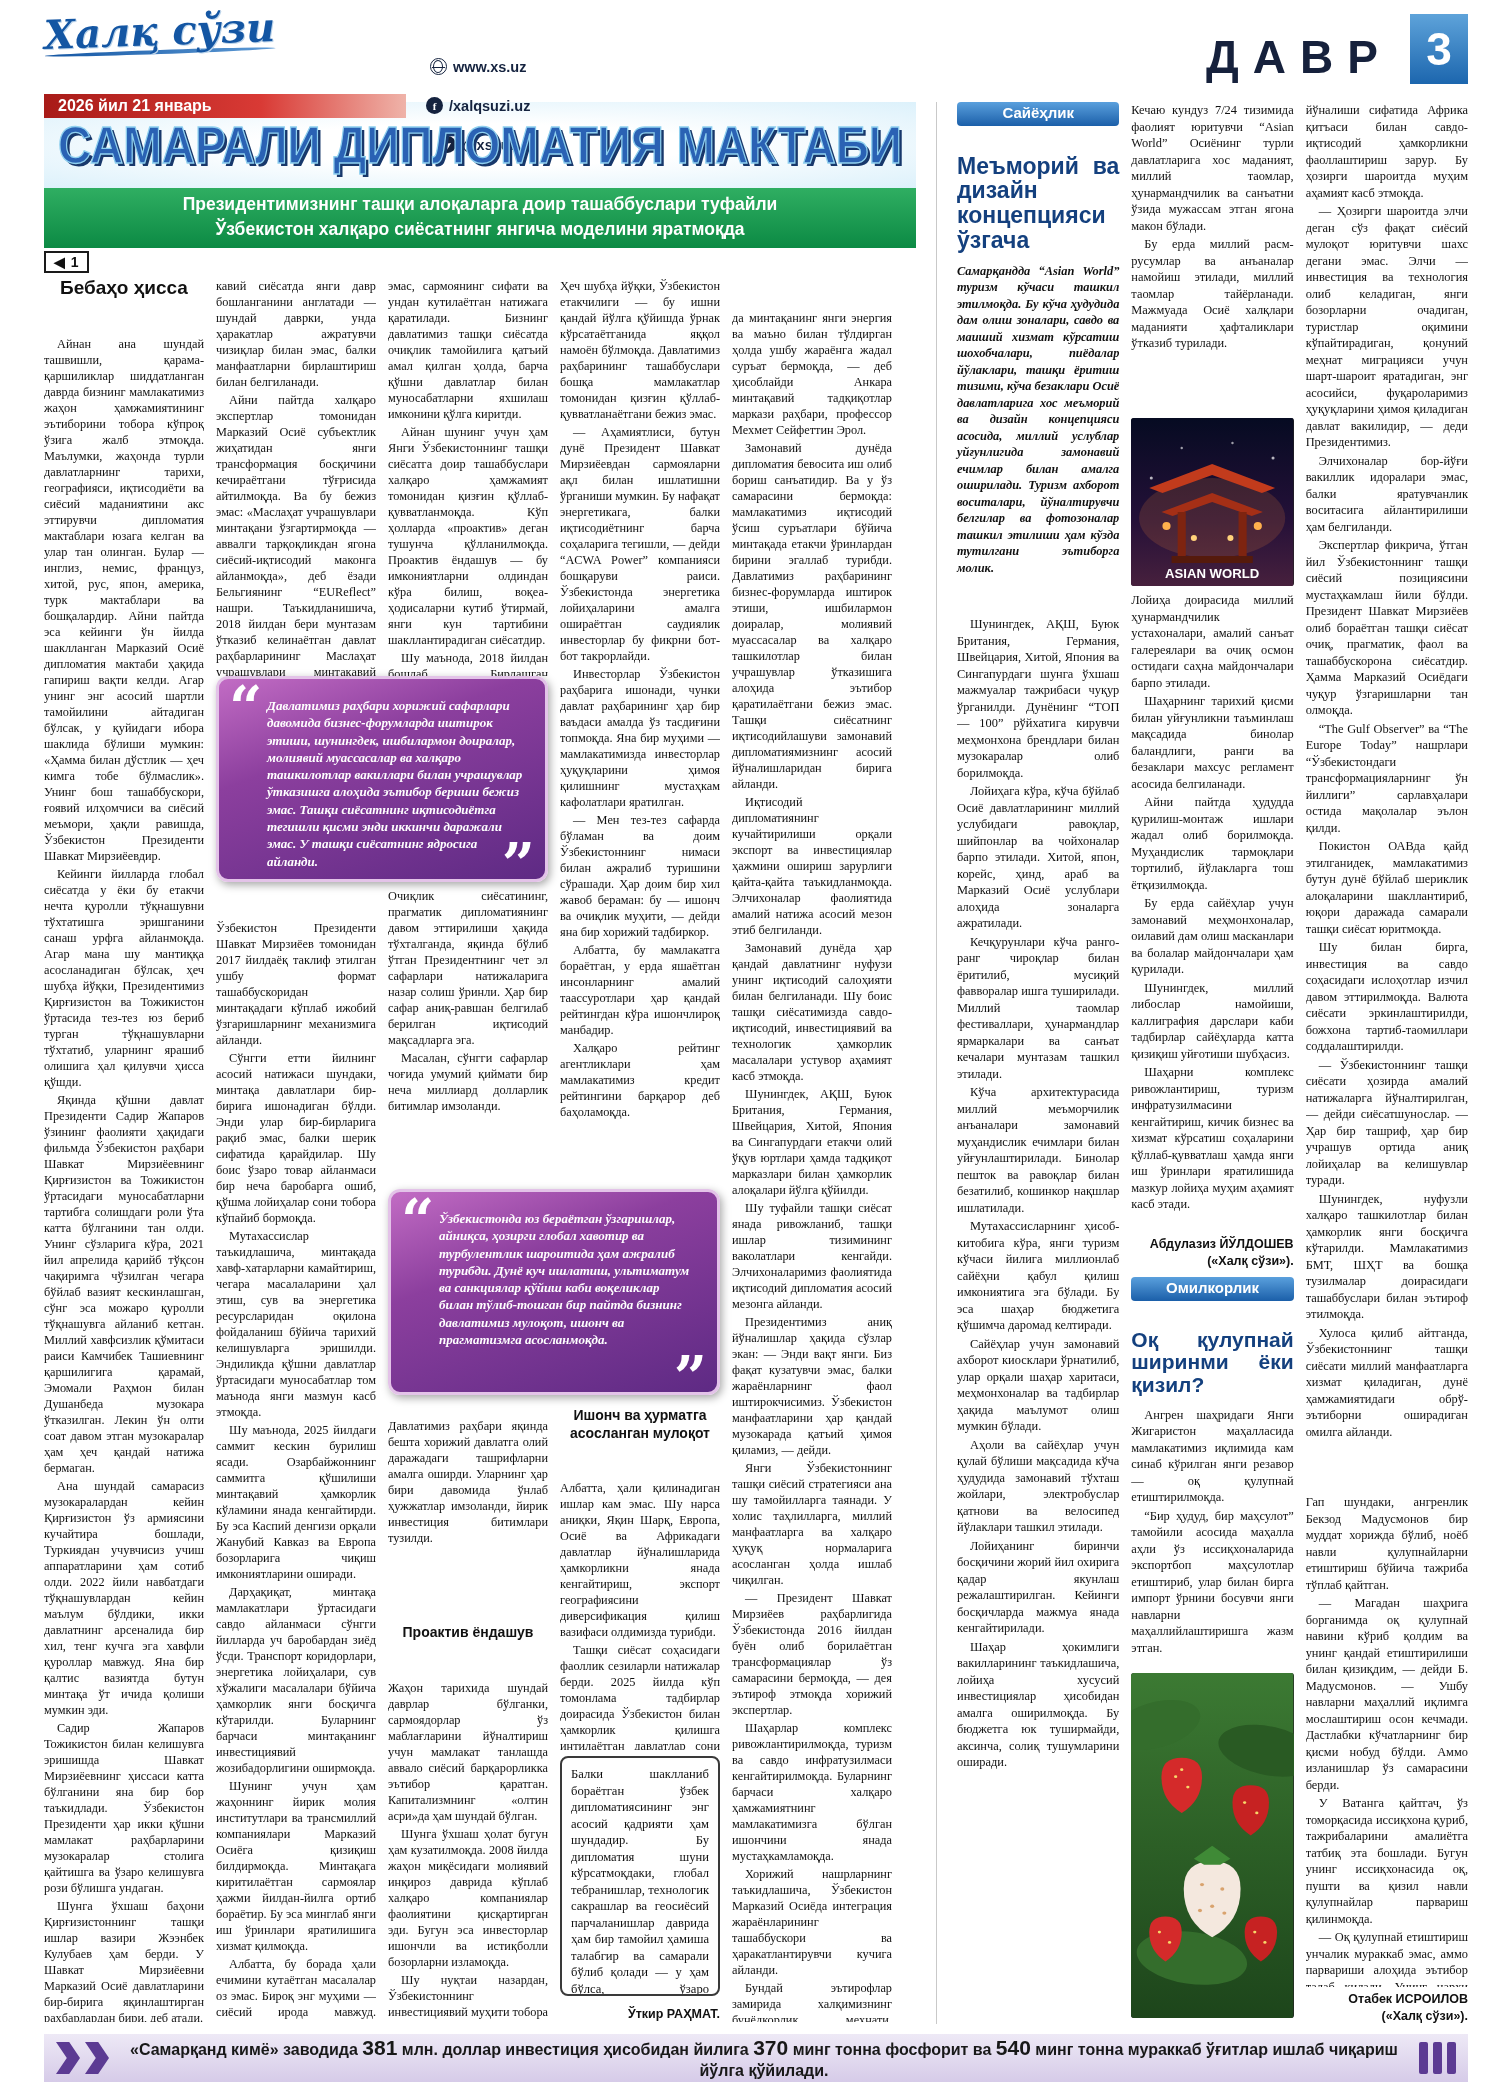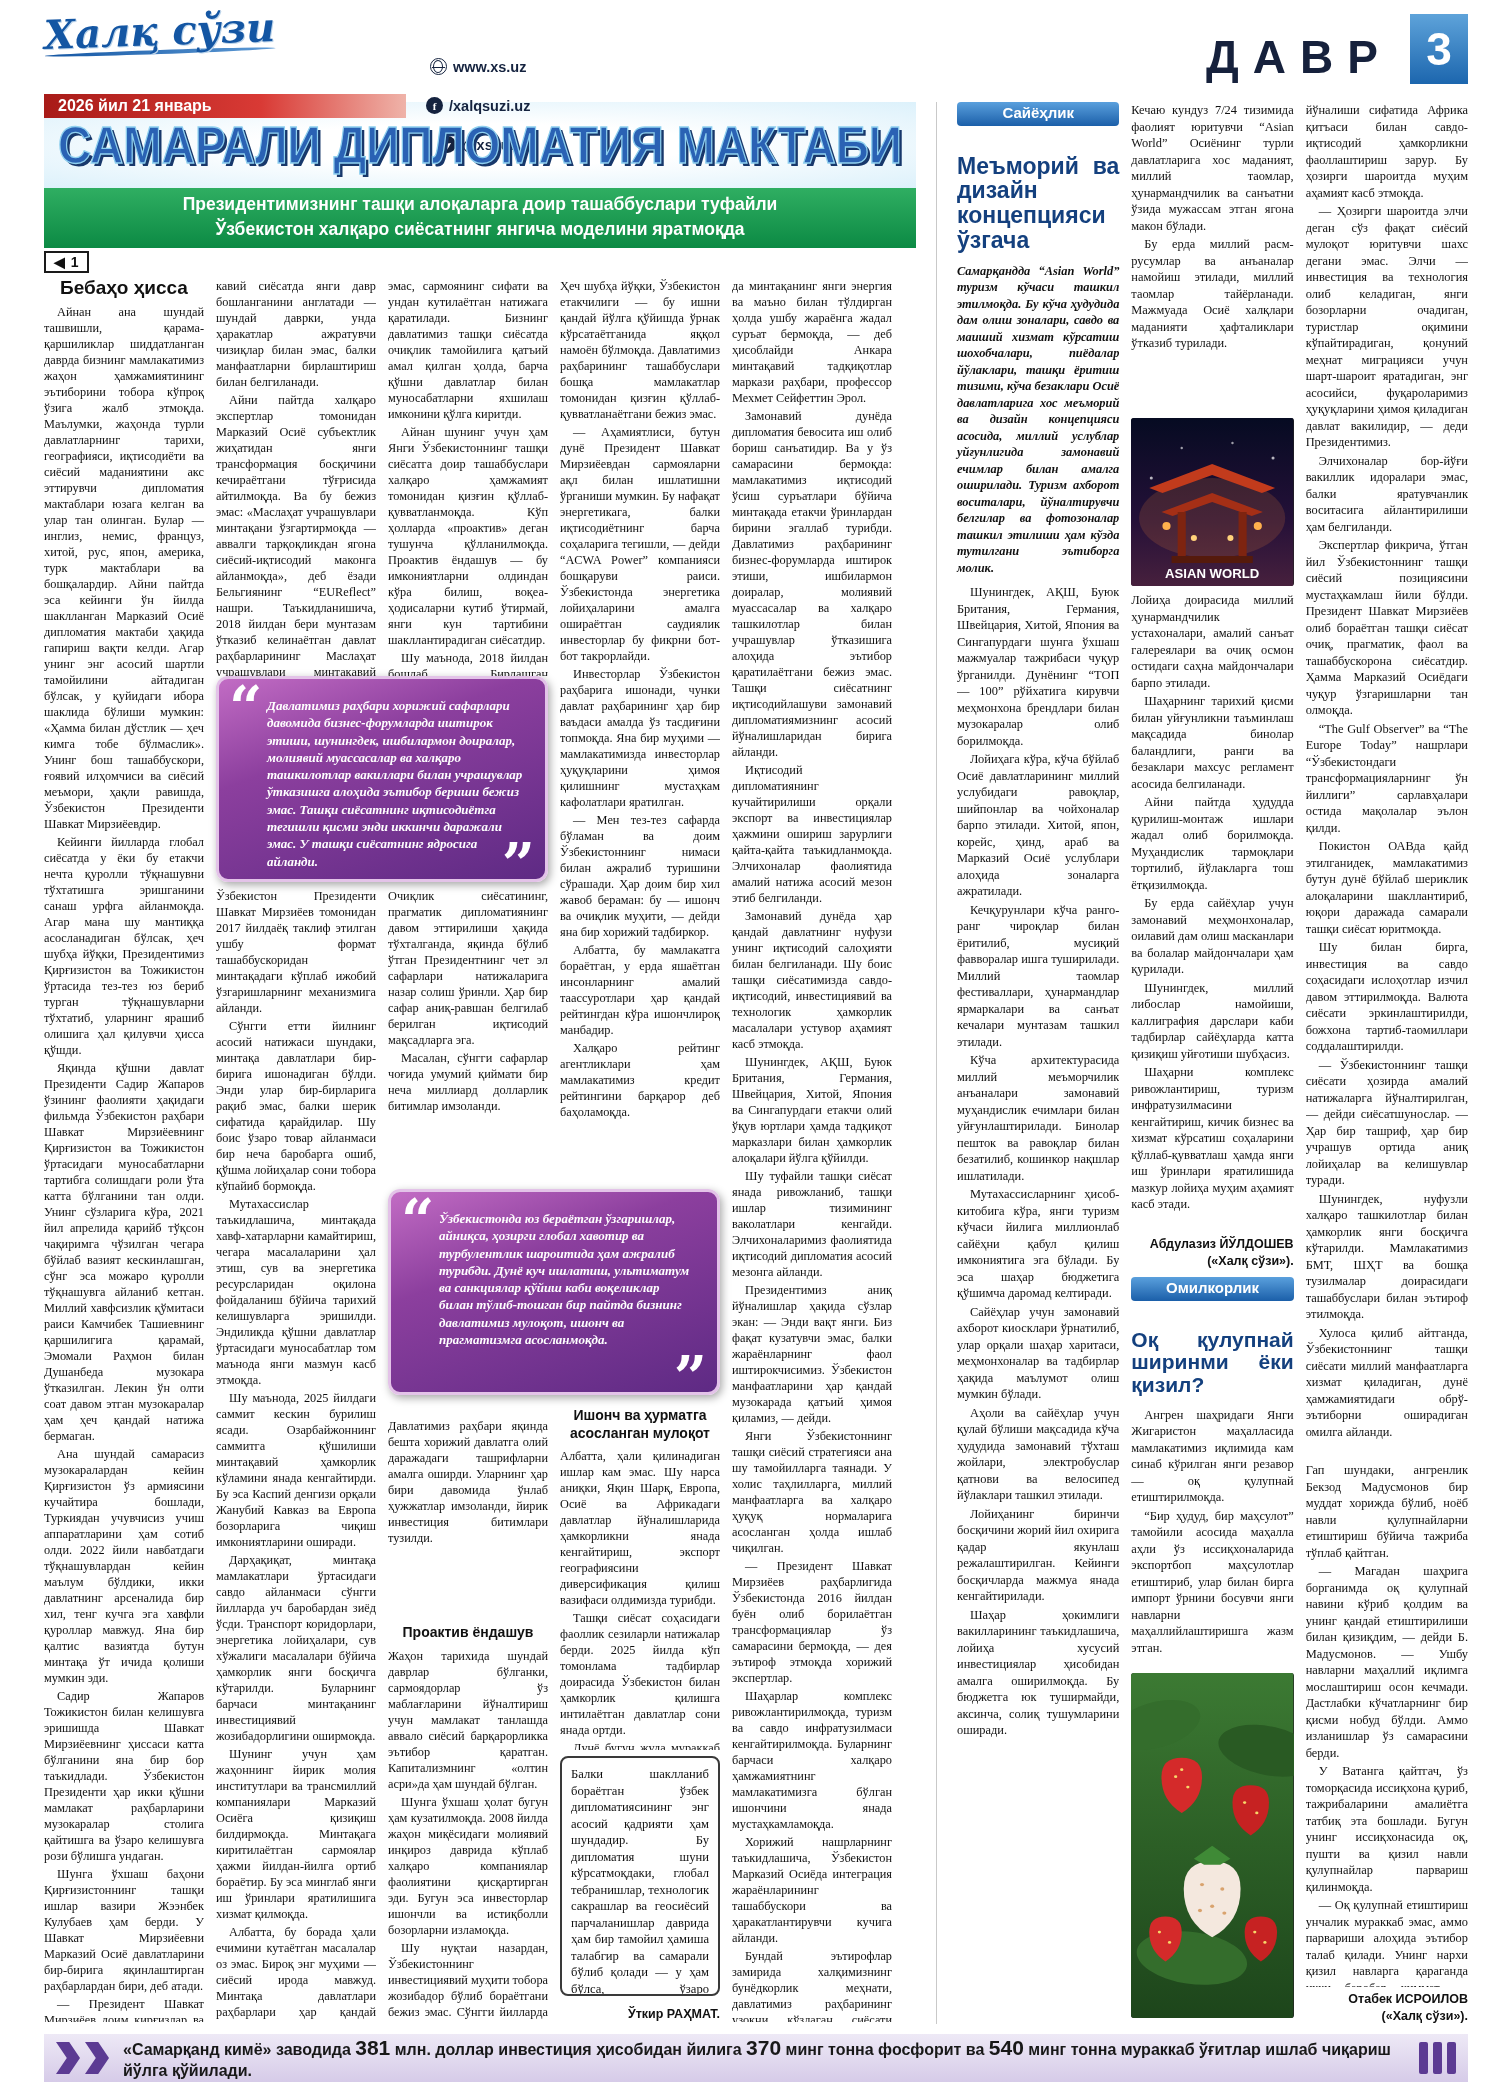--- a/index.html
+++ b/index.html
@@ -66,21 +66,21 @@
   .marker { display:inline-flex; align-items:center; gap:6px; border:2px solid #1a1a1a;
     padding:0 8px; font-family:"Liberation Sans", sans-serif; font-weight:bold; font-size:14px; height:22px; }
 
   
   .cols { display:flex; gap:12px; position:relative; height:1744px; margin-top:2px; }
   .col { width:160px; display:flex; flex-direction:column; font-size:12.3px; line-height:16px;
     text-align:justify; }
   .body p { margin:0 0 2px; text-indent:13px; }
   .cont p:first-child { text-indent:0; }
   .seg { overflow:hidden; flex:none; }
-  .grow { flex:1 1 auto; overflow:hidden; }
+  .grow { flex:1 1 auto; overflow:hidden;margin-top:32px; }
   .s398 { height:398px; } .s301 { height:318px; } .s200 { height:200px; } .s911 { height:911px; }
   .sp212 { height:212px; flex:none; }
   .h-bebaho { font-family:"Liberation Sans", sans-serif; font-weight:bold; font-size:19px;
     text-align:center; margin:2px 0 8px; flex:none; }
   .subhead { font-family:"Liberation Sans", sans-serif; font-weight:bold; font-size:14px;
     line-height:1.25; text-align:center; margin:6px 0 6px; flex:none; }
   .insetbox { border:2px solid #3a3a3a; border-radius:8px; padding:8px 9px; height:240px;
     overflow:hidden; font-size:12.6px; line-height:16.5px; margin:6px 0; flex:none; text-align:justify; }
   .byline { text-align:right; font-family:"Liberation Sans", sans-serif; font-weight:bold;
     font-size:12.5px; margin-top:4px; flex:none; }
@@ -113,21 +113,21 @@
   .photo1 { height:168px; }
   .photo2 { flex:1 1 auto; min-height:300px; }
   .photo svg { display:block; width:100%; height:100%; }
 
   
   .ticker { margin:10px 44px 0; height:48px; display:flex; align-items:center;
     background:linear-gradient(180deg,#eee9f6,#d6cbe8); padding:0 12px; }
   .chevs { display:flex; gap:5px; margin-right:14px; }
   .chev { width:24px; height:32px; background:#5c3b93;
     clip-path:polygon(0 0,55% 0,100% 50%,55% 100%,0 100%,45% 50%); }
-  .ticker-text { flex:1; font-family:"Liberation Sans", sans-serif;
+  .ticker-text { flex:1; text-align:center; font-family:"Liberation Sans", sans-serif;
     font-weight:bold; font-size:16px; color:#181818; line-height:1.3; }
   .fnum { font-size:21px; }
   .bars { display:flex; gap:5px; margin-left:14px; }
   .bar { width:9px; height:32px; background:#5c3b93; border-radius:2px; }
 </style>
 </head>
 <body>
 
 <div class="page">
 

